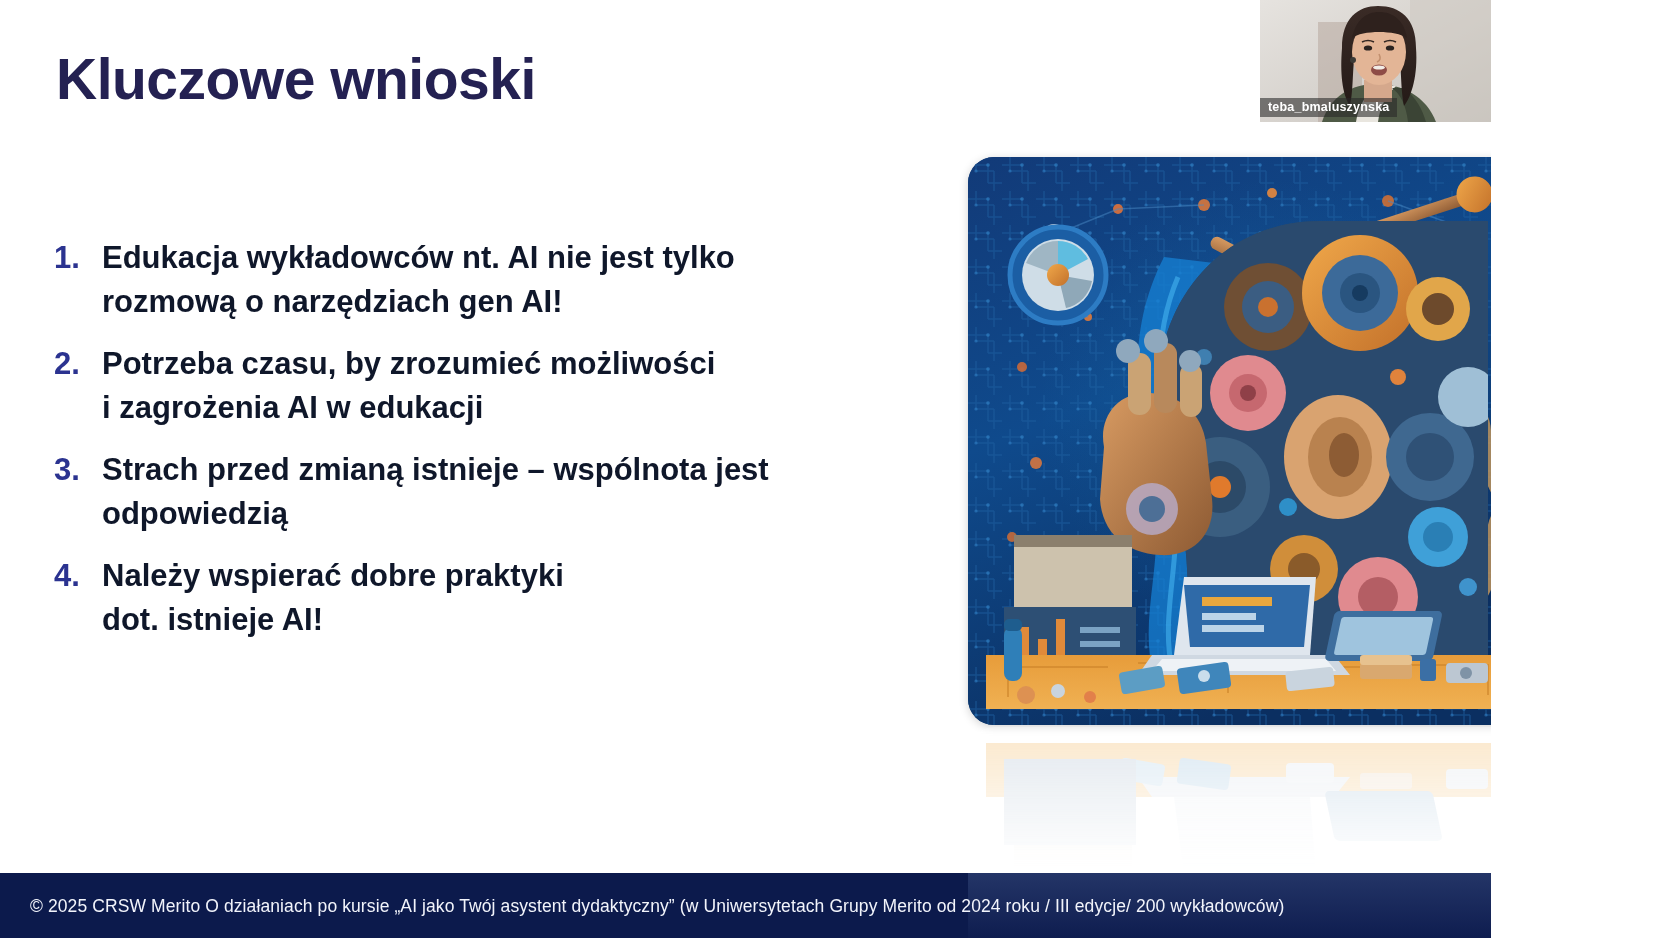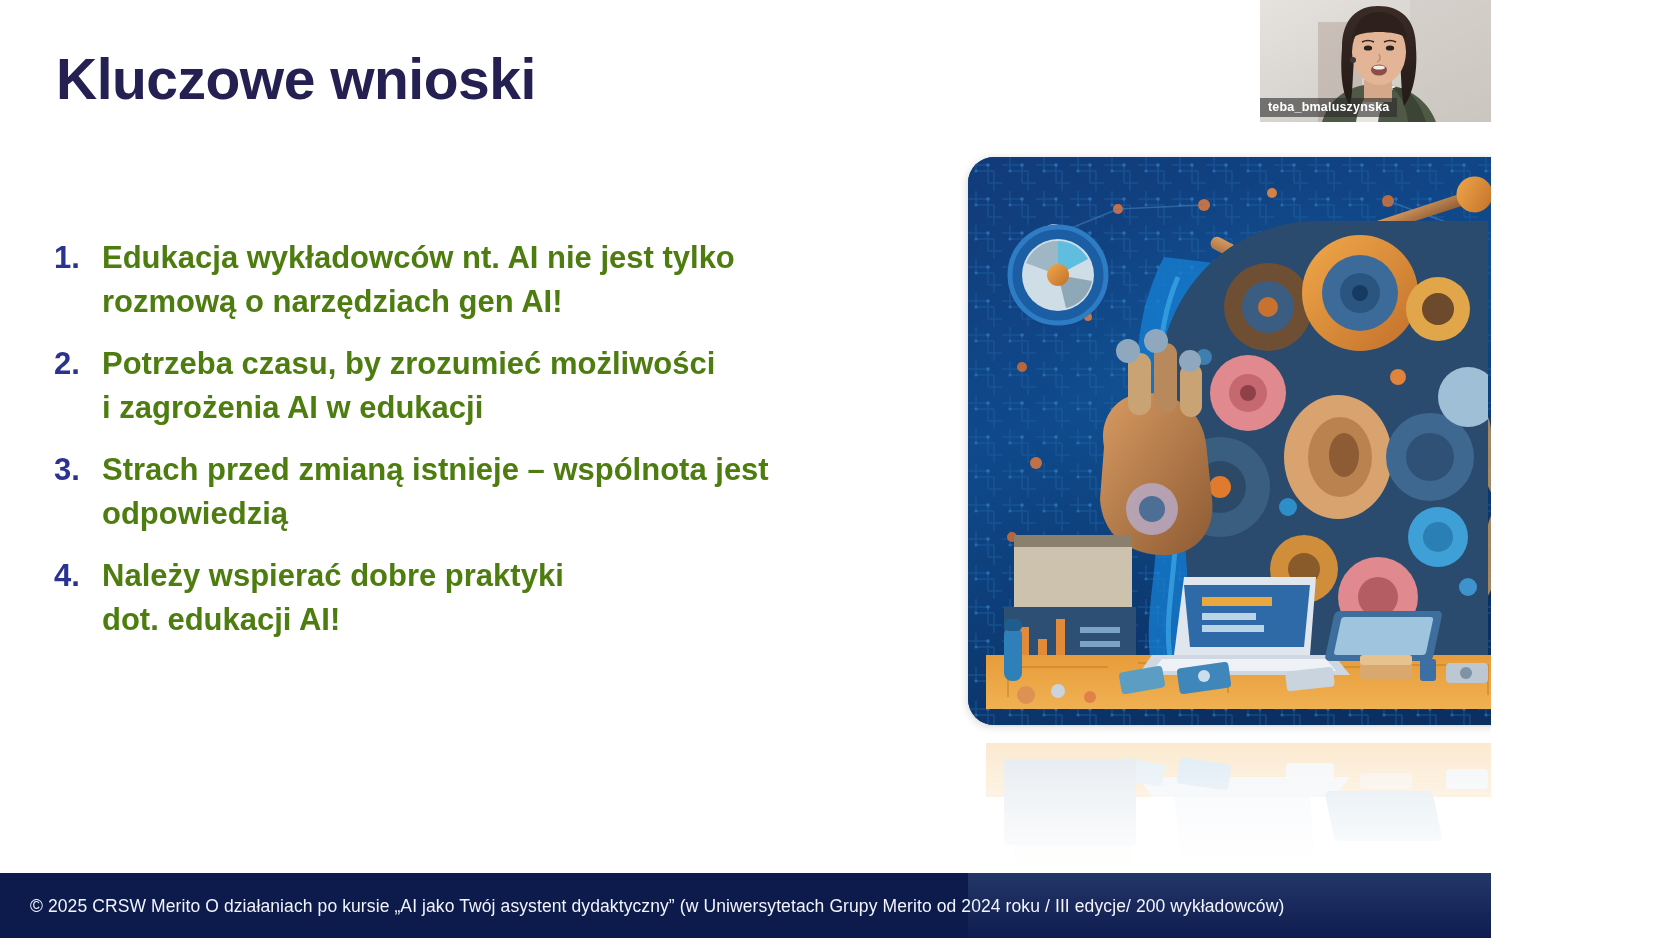--- a/index.html
+++ b/index.html
@@ -56,21 +56,21 @@
     color: #2b3390;
     line-height: 44px;
     text-align: left;
     padding-left: 4px;
   }
 
   .bullet-text {
     flex: 1 1 auto;
     font-size: 31px;
     font-weight: 700;
-    color: #4d7c0f;
+    color: #0f172a;
     line-height: 44px;
     white-space: pre-line;
   }
 
   
   #illustration-wrap {
     position: absolute;
     left: 968px;
     top: 157px;
     width: 566px;
@@ -186,21 +186,21 @@
 i zagrożenia AI w edukacji</span>
     </li>
     <li class="bullet-item">
       <span class="bullet-number">3.</span>
       <span class="bullet-text">Strach przed zmianą istnieje – wspólnota jest
 odpowiedzią</span>
     </li>
     <li class="bullet-item">
       <span class="bullet-number">4.</span>
       <span class="bullet-text">Należy wspierać dobre praktyki
-dot. edukacji AI!</span>
+dot. istnieje AI!</span>
     </li>
   </ol>
 
   <div id="illustration-wrap">
     <div id="illustration">
       <svg viewBox="0 0 566 568" preserveAspectRatio="xMidYMid slice" aria-hidden="true">
         <defs>
           <linearGradient id="bgBlue" x1="0" y1="0" x2="0.4" y2="1">
             <stop offset="0%" stop-color="#123a78"></stop>
             <stop offset="45%" stop-color="#0f4a8c"></stop>

